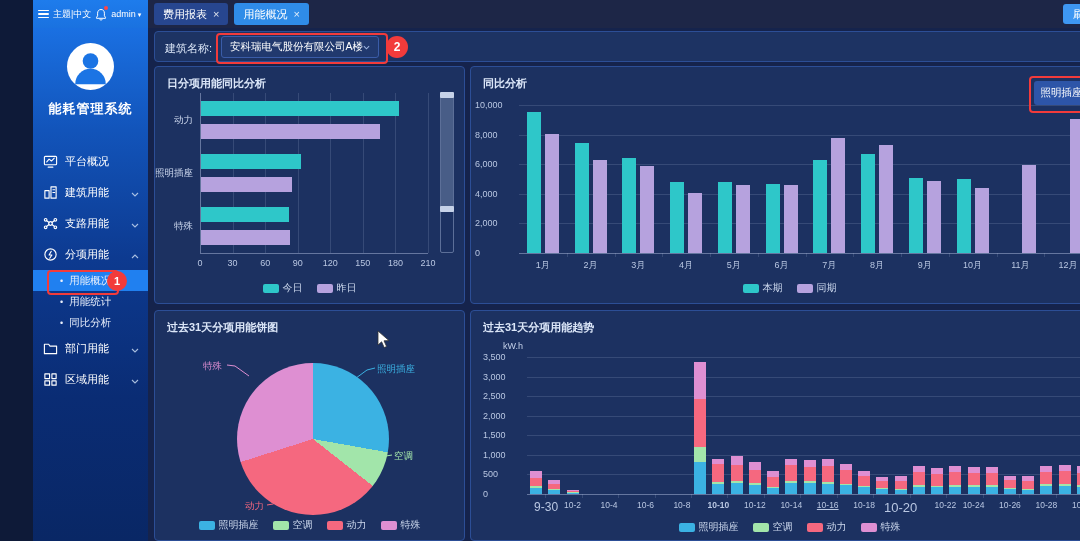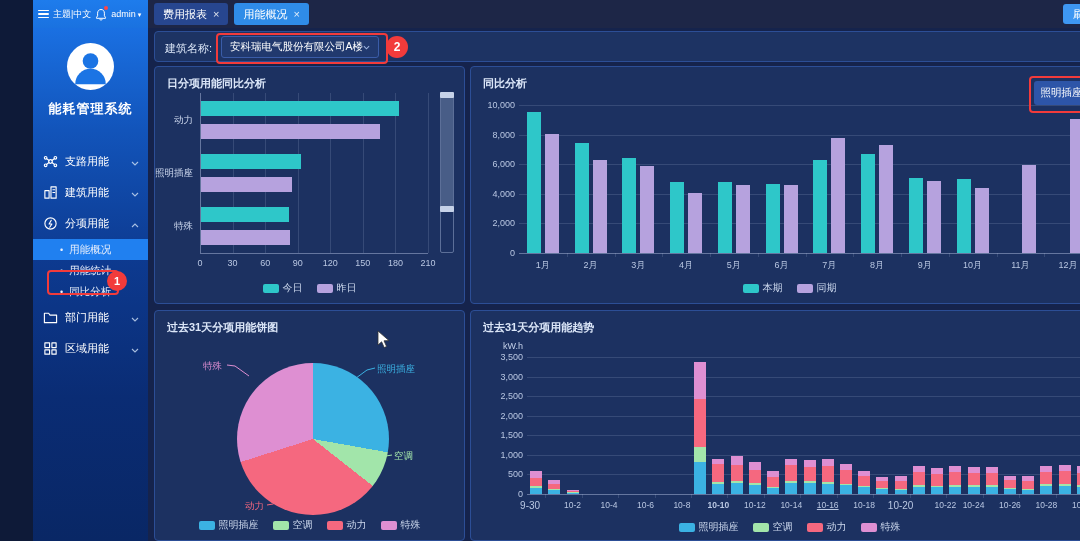--- a/index.html
+++ b/index.html
@@ -53,21 +53,21 @@
   #panel4{left:437px;top:310px;width:639px;height:231px}
   .panel-title{position:absolute;left:12px;top:9px;font-size:11px;color:#dbe6f8;font-weight:bold}
   .chart-area{position:absolute;left:0;top:0;right:0;bottom:0}
 
   
   .vline{position:absolute;width:1px;background:rgba(190,205,235,.16)}
   .hline{position:absolute;height:1px;background:rgba(190,205,235,.16)}
   .axisline{background:rgba(190,205,235,.45)}
   .bar{position:absolute}
   .tick{position:absolute;font-size:9px;color:#b9c7e2;text-align:center;white-space:nowrap}
-  .tick-r{text-align:right}
+  .tick-r{text-align:left}
   .catlab{position:absolute;font-size:9.5px;color:#cfdaf0;text-align:right;white-space:nowrap}
   .legend{position:absolute;left:0;right:0;display:flex;justify-content:center;gap:14px;font-size:10px;color:#cdd9ee}
   .legend-item{display:flex;align-items:center;gap:4px;cursor:pointer}
   .swatch{width:16px;height:9px;border-radius:2px;display:inline-block}
   .unit-label{position:absolute;font-size:9px;color:#c3d0e8}
 
   
   .dz-track{position:absolute;width:14px;border:1px solid rgba(190,205,235,.4);border-radius:2px;box-sizing:border-box}
   .dz-fill{position:absolute;left:0;right:0;top:0;background:rgba(175,195,225,.3)}
   .dz-handle{position:absolute;left:-1px;right:-1px;height:6px;background:#c6d2e8;border-radius:1px;cursor:ns-resize}
@@ -132,46 +132,56 @@
       <svg width="47" height="47" viewBox="0 0 24 24">
           <circle cx="12" cy="9.2" r="4" fill="#1b74e4"></circle>
           <path d="M4.2 21a7.8 7.8 0 0 1 15.6 0z" fill="#1b74e4"></path>
         </svg>
     </div>
     <div class="sys-title">能耗管理系统</div>
     <nav class="menu">
         <div class="menu-item">
           <span class="mi-icon">
             <svg width="15" height="15" viewBox="0 0 16 16">
+              <rect x="1.5" y="2.5" width="13" height="9" rx="1" fill="none" stroke="#fff" stroke-width="1.2" stroke-linecap="round" stroke-linejoin="round"></rect>
+              <polyline points="4,8.5 6.5,5.5 9,7.5 12,4.5" fill="none" stroke="#fff" stroke-width="1.2" stroke-linecap="round" stroke-linejoin="round"></polyline>
+              <line x1="5.5" y1="14" x2="10.5" y2="14" fill="none" stroke="#fff" stroke-width="1.2" stroke-linecap="round" stroke-linejoin="round"></line>
+            </svg>
+          </span>
+          <span class="mi-label">平台概况</span>
+        </div>
+        <div class="menu-item">
+          <span class="mi-icon">
+            <svg width="15" height="15" viewBox="0 0 16 16">
+              <rect x="2" y="6" width="4.5" height="8" fill="none" stroke="#fff" stroke-width="1.2" stroke-linecap="round" stroke-linejoin="round"></rect>
+              <rect x="8.5" y="2" width="5.5" height="12" fill="none" stroke="#fff" stroke-width="1.2" stroke-linecap="round" stroke-linejoin="round"></rect>
+              <line x1="10.5" y1="5" x2="12.5" y2="5" fill="none" stroke="#fff" stroke-width="1.2" stroke-linecap="round" stroke-linejoin="round"></line>
+              <line x1="10.5" y1="8" x2="12.5" y2="8" fill="none" stroke="#fff" stroke-width="1.2" stroke-linecap="round" stroke-linejoin="round"></line>
+            </svg>
+          </span>
+          <span class="mi-label">建筑用能</span>
+          <span class="mi-chev"><svg width="8" height="5" viewBox="0 0 8 5">
+              <path d="M1 1 L4 4 L7 1" stroke="#cfe0f5" fill="none" stroke-width="1.1"></path>
+            </svg></span>
+        </div>
+        <div class="menu-item">
+          <span class="mi-icon">
+            <svg width="15" height="15" viewBox="0 0 16 16">
               <circle cx="8" cy="8" r="2" fill="none" stroke="#fff" stroke-width="1.2" stroke-linecap="round" stroke-linejoin="round"></circle>
               <circle cx="2.8" cy="4" r="1.4" fill="none" stroke="#fff" stroke-width="1.2" stroke-linecap="round" stroke-linejoin="round"></circle>
               <circle cx="13.2" cy="4" r="1.4" fill="none" stroke="#fff" stroke-width="1.2" stroke-linecap="round" stroke-linejoin="round"></circle>
               <circle cx="2.8" cy="12" r="1.4" fill="none" stroke="#fff" stroke-width="1.2" stroke-linecap="round" stroke-linejoin="round"></circle>
               <circle cx="13.2" cy="12" r="1.4" fill="none" stroke="#fff" stroke-width="1.2" stroke-linecap="round" stroke-linejoin="round"></circle>
               <line x1="4" y1="5" x2="6.5" y2="7" fill="none" stroke="#fff" stroke-width="1.2" stroke-linecap="round" stroke-linejoin="round"></line>
               <line x1="12" y1="5" x2="9.5" y2="7" fill="none" stroke="#fff" stroke-width="1.2" stroke-linecap="round" stroke-linejoin="round"></line>
               <line x1="4" y1="11" x2="6.5" y2="9" fill="none" stroke="#fff" stroke-width="1.2" stroke-linecap="round" stroke-linejoin="round"></line>
               <line x1="12" y1="11" x2="9.5" y2="9" fill="none" stroke="#fff" stroke-width="1.2" stroke-linecap="round" stroke-linejoin="round"></line>
             </svg>
           </span>
           <span class="mi-label">支路用能</span>
-          <span class="mi-chev"><svg width="8" height="5" viewBox="0 0 8 5">
-              <path d="M1 1 L4 4 L7 1" stroke="#cfe0f5" fill="none" stroke-width="1.1"></path>
-            </svg></span>
-        </div>
-        <div class="menu-item">
-          <span class="mi-icon">
-            <svg width="15" height="15" viewBox="0 0 16 16">
-              <rect x="2" y="6" width="4.5" height="8" fill="none" stroke="#fff" stroke-width="1.2" stroke-linecap="round" stroke-linejoin="round"></rect>
-              <rect x="8.5" y="2" width="5.5" height="12" fill="none" stroke="#fff" stroke-width="1.2" stroke-linecap="round" stroke-linejoin="round"></rect>
-              <line x1="10.5" y1="5" x2="12.5" y2="5" fill="none" stroke="#fff" stroke-width="1.2" stroke-linecap="round" stroke-linejoin="round"></line>
-              <line x1="10.5" y1="8" x2="12.5" y2="8" fill="none" stroke="#fff" stroke-width="1.2" stroke-linecap="round" stroke-linejoin="round"></line>
-            </svg>
-          </span>
-          <span class="mi-label">建筑用能</span>
           <span class="mi-chev"><svg width="8" height="5" viewBox="0 0 8 5">
               <path d="M1 1 L4 4 L7 1" stroke="#cfe0f5" fill="none" stroke-width="1.1"></path>
             </svg></span>
         </div>
         <div class="menu-item">
           <span class="mi-icon">
             <svg width="15" height="15" viewBox="0 0 16 16">
               <circle cx="8" cy="8" r="6" fill="none" stroke="#fff" stroke-width="1.2" stroke-linecap="round" stroke-linejoin="round"></circle>
               <polyline points="8.8,4.5 6.5,8.5 9.5,8.5 7.2,12" fill="none" stroke="#fff" stroke-width="1.2" stroke-linecap="round" stroke-linejoin="round"></polyline>
             </svg>
@@ -412,21 +422,21 @@
         <div class="tick tick-r" style="left: 12px; top: 119.286px; width: 40px;">1,500</div>
         <div class="hline" style="left: 56px; top: 104.714px; width: 565px;"></div>
         <div class="tick tick-r" style="left: 12px; top: 99.7143px; width: 40px;">2,000</div>
         <div class="hline" style="left: 56px; top: 85.1429px; width: 565px;"></div>
         <div class="tick tick-r" style="left: 12px; top: 80.1429px; width: 40px;">2,500</div>
         <div class="hline" style="left: 56px; top: 65.5714px; width: 565px;"></div>
         <div class="tick tick-r" style="left: 12px; top: 60.5714px; width: 40px;">3,000</div>
         <div class="hline" style="left: 56px; top: 46px; width: 565px;"></div>
         <div class="tick tick-r" style="left: 12px; top: 41px; width: 40px;">3,500</div>
         <div class="hline axisline" style="left: 56px; top: 183px; width: 565px;"></div>
-        <div class="tick" style="left: 40px; top: 189px; width: 38.2258px; font-size: 10px;">9-30</div>
+        <div class="tick" style="left: 56px; top: 189px; width: 38.2258px; font-size: 12px;">9-30</div>
         <div class="vline" style="left: 74.2258px; top: 183px; height: 4px;"></div>
         <div class="bar" style="left: 59.1129px; top: 177px; width: 12px; height: 6px; background: rgb(59, 178, 227);"></div>
         <div class="bar" style="left: 59.1129px; top: 175px; width: 12px; height: 2px; background: rgb(162, 229, 170);"></div>
         <div class="bar" style="left: 59.1129px; top: 167px; width: 12px; height: 8px; background: rgb(245, 104, 127);"></div>
         <div class="bar" style="left: 59.1129px; top: 160px; width: 12px; height: 7px; background: rgb(222, 143, 210);"></div>
         <div class="bar" style="left: 77.3387px; top: 179px; width: 12px; height: 4px; background: rgb(59, 178, 227);"></div>
         <div class="bar" style="left: 77.3387px; top: 178px; width: 12px; height: 1px; background: rgb(162, 229, 170);"></div>
         <div class="bar" style="left: 77.3387px; top: 173px; width: 12px; height: 5px; background: rgb(245, 104, 127);"></div>
         <div class="bar" style="left: 77.3387px; top: 169px; width: 12px; height: 4px; background: rgb(222, 143, 210);"></div>
         <div class="tick" style="left: 82.4516px; top: 189px; width: 38.2258px; font-size: 8.5px;">10-2</div>
@@ -488,21 +498,21 @@
         <div class="tick" style="left: 374.065px; top: 189px; width: 38.2258px; font-size: 8.5px;">10-18</div>
         <div class="vline" style="left: 402.29px; top: 183px; height: 4px;"></div>
         <div class="bar" style="left: 387.177px; top: 176px; width: 12px; height: 7px; background: rgb(59, 178, 227);"></div>
         <div class="bar" style="left: 387.177px; top: 175px; width: 12px; height: 1px; background: rgb(162, 229, 170);"></div>
         <div class="bar" style="left: 387.177px; top: 165px; width: 12px; height: 10px; background: rgb(245, 104, 127);"></div>
         <div class="bar" style="left: 387.177px; top: 160px; width: 12px; height: 5px; background: rgb(222, 143, 210);"></div>
         <div class="bar" style="left: 405.403px; top: 178px; width: 12px; height: 5px; background: rgb(59, 178, 227);"></div>
         <div class="bar" style="left: 405.403px; top: 177px; width: 12px; height: 1px; background: rgb(162, 229, 170);"></div>
         <div class="bar" style="left: 405.403px; top: 170px; width: 12px; height: 7px; background: rgb(245, 104, 127);"></div>
         <div class="bar" style="left: 405.403px; top: 166px; width: 12px; height: 4px; background: rgb(222, 143, 210);"></div>
-        <div class="tick" style="left: 410.516px; top: 189px; width: 38.2258px; font-size: 10px;">10-20</div>
+        <div class="tick" style="left: 410.516px; top: 189px; width: 38.2258px; font-size: 13px;">10-20</div>
         <div class="vline" style="left: 438.742px; top: 183px; height: 4px;"></div>
         <div class="bar" style="left: 423.629px; top: 179px; width: 12px; height: 4px; background: rgb(59, 178, 227);"></div>
         <div class="bar" style="left: 423.629px; top: 178px; width: 12px; height: 1px; background: rgb(162, 229, 170);"></div>
         <div class="bar" style="left: 423.629px; top: 170px; width: 12px; height: 8px; background: rgb(245, 104, 127);"></div>
         <div class="bar" style="left: 423.629px; top: 165px; width: 12px; height: 5px; background: rgb(222, 143, 210);"></div>
         <div class="bar" style="left: 441.855px; top: 176px; width: 12px; height: 7px; background: rgb(59, 178, 227);"></div>
         <div class="bar" style="left: 441.855px; top: 174px; width: 12px; height: 2px; background: rgb(162, 229, 170);"></div>
         <div class="bar" style="left: 441.855px; top: 161px; width: 12px; height: 13px; background: rgb(245, 104, 127);"></div>
         <div class="bar" style="left: 441.855px; top: 155px; width: 12px; height: 6px; background: rgb(222, 143, 210);"></div>
         <div class="tick" style="left: 446.968px; top: 189px; width: 38.2258px; font-size: 8.5px; text-align: right;">10-22</div>

